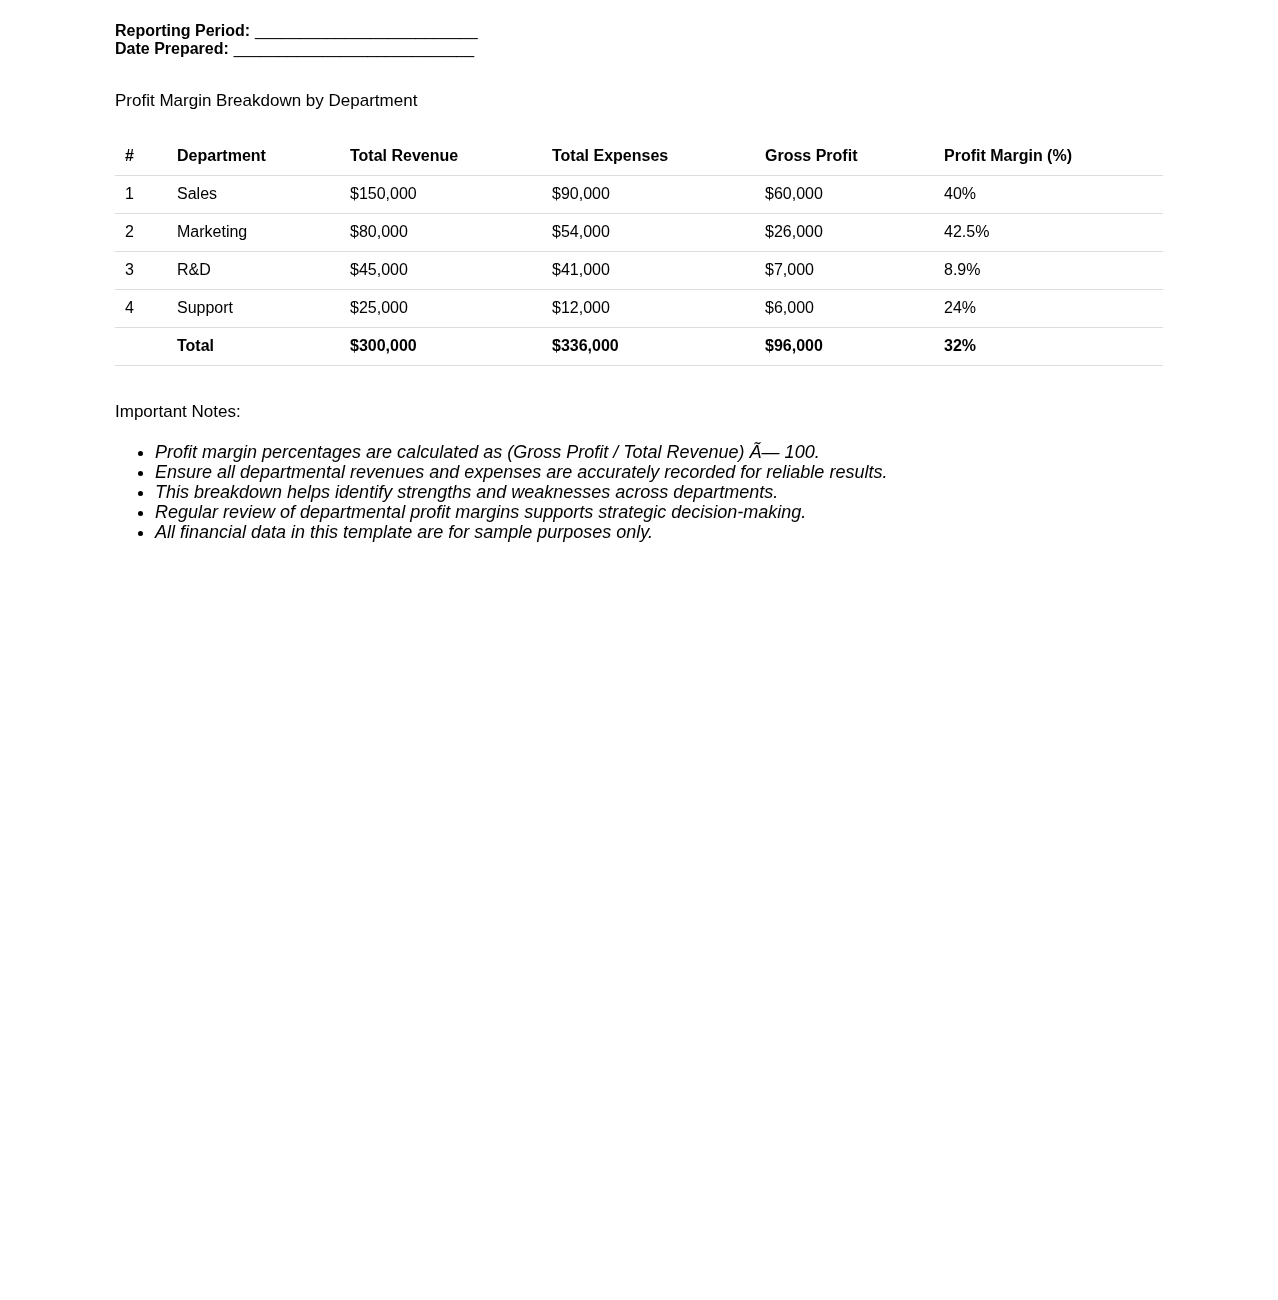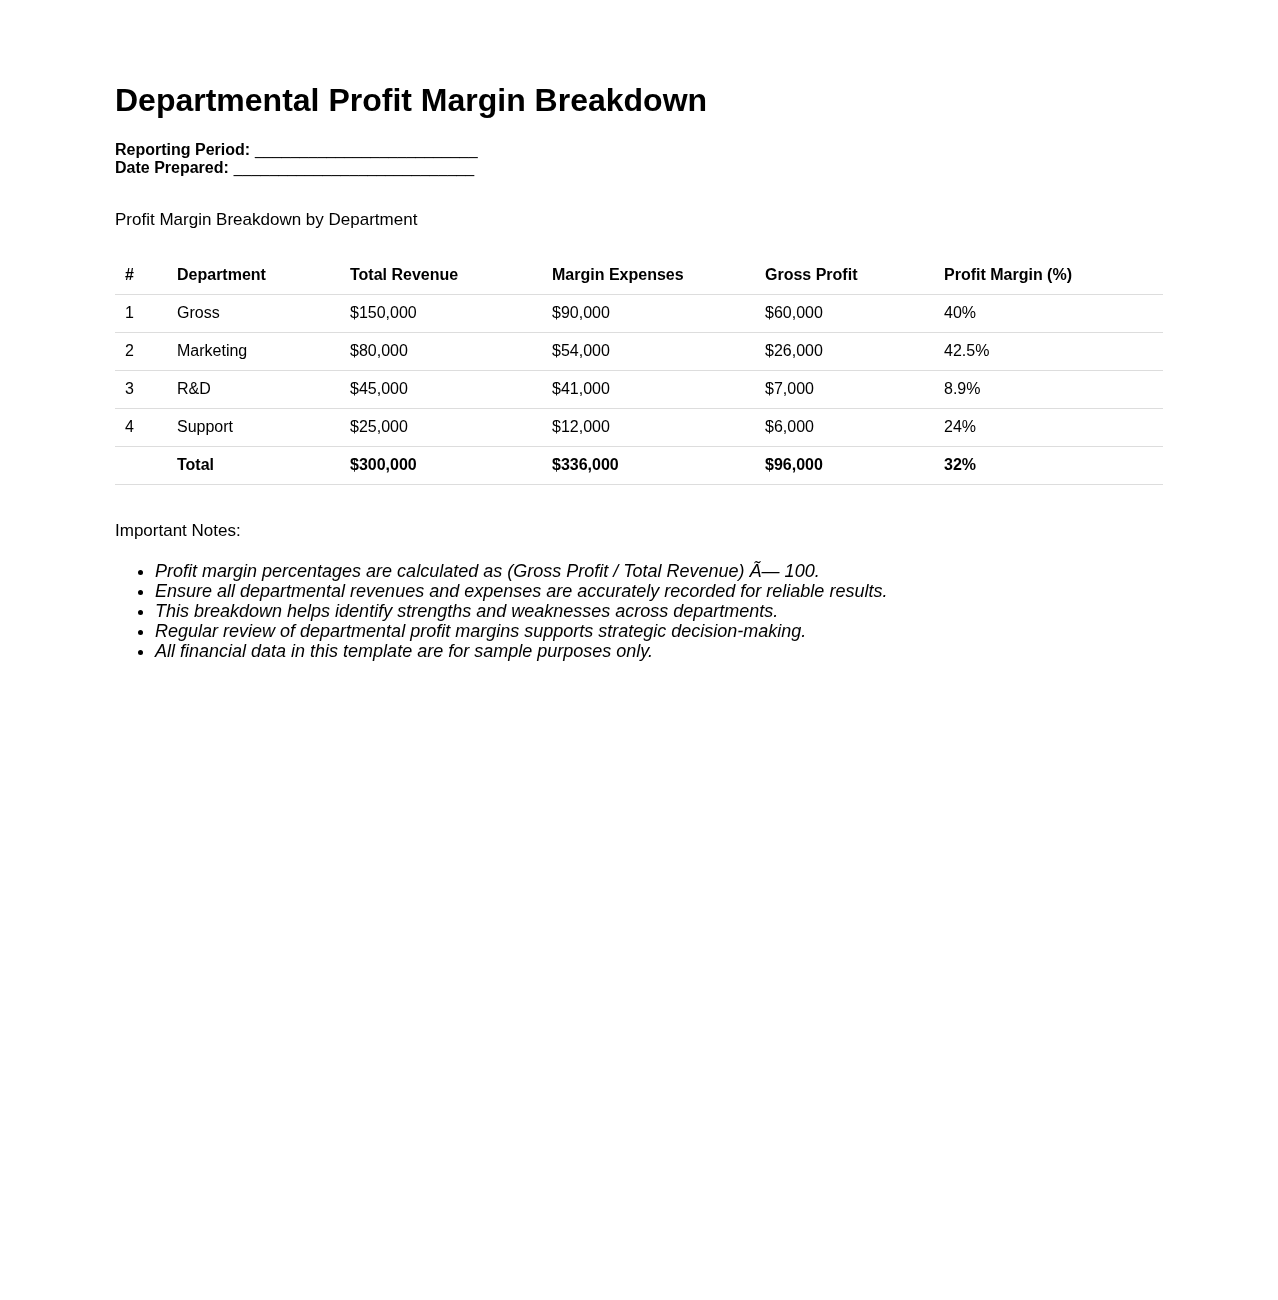--- a/index.html
+++ b/index.html
@@ -70,21 +70,20 @@
     line-height: 20px;
     font-style: italic;
   }
   ul.notes-list li { margin: 0; }
 </style>
 </head>
 <body>
 
 <div class="page">
 
-  <h1 class="doc-title">Departmental Profit Margin Breakdown</h1>
 
   <div class="fields">
     <p class="field">
       <span class="field-label">Reporting Period:</span><span class="field-line">_________________________</span>
     </p>
     <p class="field">
       <span class="field-label">Date Prepared:</span><span class="field-line">___________________________</span>
     </p>
   </div>
 
@@ -97,29 +96,29 @@
       <col style="width:202px">
       <col style="width:213px">
       <col style="width:179px">
       <col style="width:229px">
     </colgroup>
     <thead>
       <tr>
         <th>#</th>
         <th>Department</th>
         <th>Total Revenue</th>
-        <th>Margin Expenses</th>
+        <th>Total Expenses</th>
         <th>Gross Profit</th>
         <th>Profit Margin (%)</th>
       </tr>
     </thead>
     <tbody>
       <tr>
         <td>1</td>
-        <td>Gross</td>
+        <td>Sales</td>
         <td>$150,000</td>
         <td>$90,000</td>
         <td>$60,000</td>
         <td>40%</td>
       </tr>
       <tr>
         <td>2</td>
         <td>Marketing</td>
         <td>$80,000</td>
         <td>$54,000</td>

